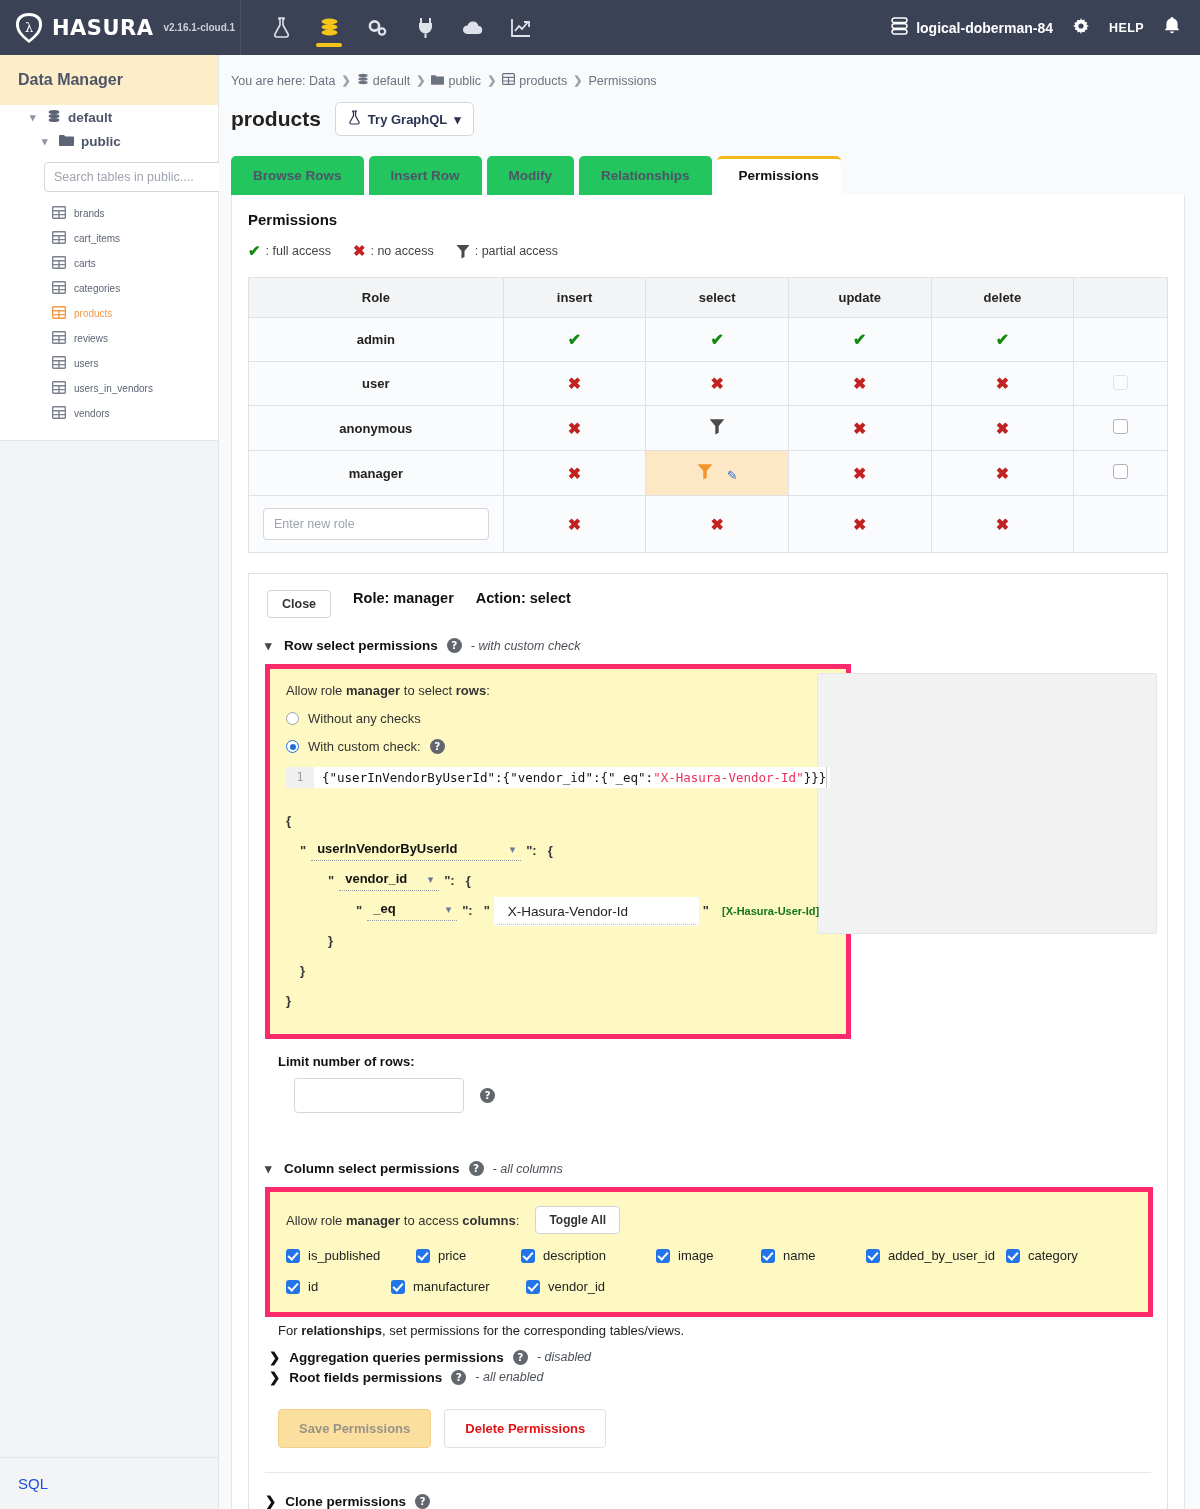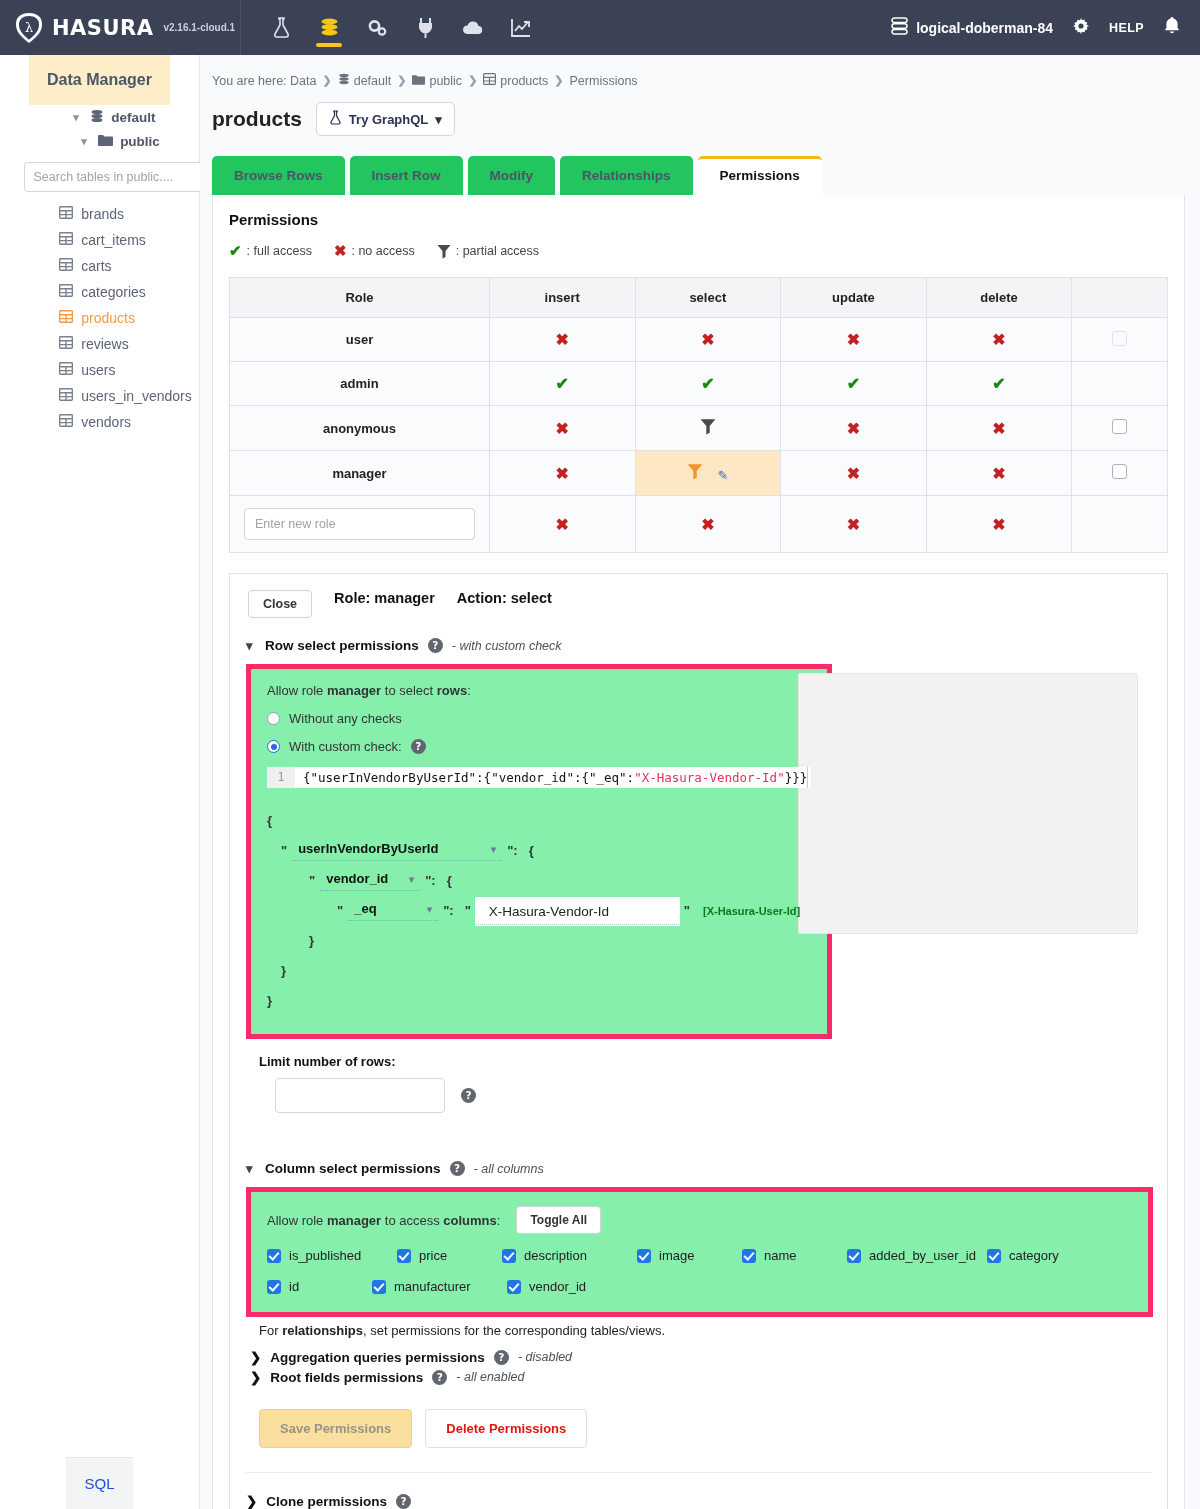--- a/index.html
+++ b/index.html
@@ -25,22 +25,22 @@
              position:relative; cursor:pointer; }
   .navicon.active::after { content:""; position:absolute; bottom:8px; left:11px; right:11px;
              height:4px; background:#f5c518; border-radius:2px; }
   .spacer { flex:1; }
   .topright { display:flex; align-items:center; gap:20px; padding-right:20px; color:#fff; }
   .proj { display:flex; align-items:center; gap:8px; font-weight:bold; font-size:14px; }
   .help { font-weight:bold; font-size:12.5px; letter-spacing:.4px; }
 
   
   .body-wrap { display:flex; height:1454px; }
-  .sidebar { width:200px; background:#fff; border-right:1px solid #e3e5e8; display:flex;
-             flex-direction:column;align-items:center; }
+  .sidebar { width:219px; background:#fff; border-right:1px solid #e3e5e8; display:flex;
+             flex-direction:column; }
   .dm-head { background:#fdeec9; padding:16px 18px; font-size:16px; font-weight:bold; color:#4d5568;}
   .db-row { display:flex; align-items:center; justify-content:space-between;
             padding:13px 14px 8px 18px; }
   .db-title { font-size:14.5px; font-weight:bold; color:#4d5568; display:flex; align-items:center; gap:6px;}
   .ok-dot { width:13px; height:13px; border-radius:50%; background:#11a60a; display:inline-block;
             position:relative; }
   .ok-dot::after{content:"";position:absolute;left:3.5px;top:6px;width:3px;height:1.6px;background:#fff;
             transform:rotate(45deg);}
   .ok-dot::before{content:"";position:absolute;left:5px;top:3.5px;width:1.6px;height:6px;background:#fff;
             transform:rotate(45deg);}
@@ -49,21 +49,21 @@
   .tree-row { display:flex; align-items:center; gap:7px; font-size:13.5px; font-weight:bold;
               color:#4d5568; cursor:pointer; }
   .lvl1 { padding:4px 0 4px 30px; }
   .lvl2 { padding:4px 0 4px 42px; }
   .chev { color:#8e94a3; font-size:11px; width:10px; display:inline-block;}
   .search-box { margin:9px 14px 6px 44px; }
   .search-box input { width:182px; padding:7px 9px; border:1px solid #d3d6db; border-radius:4px;
                       font-size:12.5px; color:#555; font-family:"Liberation Sans", sans-serif;}
   .search-box input::placeholder { color:#9ea3ae; }
   .tbl-item { display:flex; align-items:center; gap:8px; padding:5px 0 5px 52px;
-              font-size:14px; color:#5c6475; cursor:pointer; }
+              font-size:10px; color:#5c6475; cursor:pointer; }
   .tbl-item.sel { color:#f2994a; font-weight:normal; }
   .tbl-list { padding-top:3px; }
   .sidebar-fill { flex:1; border-top:1px solid #e3e5e8; background:#f3f4f6; margin-top:14px;}
   .sql-row { padding:17px 18px; font-size:15px; color:#1d4ed8; border-top:1px solid #e3e5e8;
              background:#f3f4f6; cursor:pointer;}
 
   
   .main { flex:1; background:#f8fafb; padding:0; overflow:hidden; }
   .crumbs { padding:18px 0 0 12px; font-size:12.5px; color:#6b7280; display:flex;
             align-items:center; gap:6px; flex-wrap:wrap;}
@@ -112,21 +112,21 @@
                font-size:12.5px; font-weight:bold; color:#333; cursor:pointer;}
   .ed-role { font-size:14.5px; font-weight:bold; color:#111;}
   .collapse { display:flex; align-items:center; gap:9px; padding:14px 0 0 16px;
               font-size:13.5px; font-weight:bold; color:#111; }
   .collapse .cchev { color:#444; font-size:13px; width:10px;}
   .qmark { width:15px; height:15px; border-radius:50%; background:#62666d; color:#fff;
            font-size:10.5px; line-height:15px; text-align:center; font-weight:bold;
            display:inline-block; font-family:"DejaVu Sans", sans-serif;}
   .note { font-style:italic; font-weight:normal; color:#4b5158; font-size:12.5px;}
 
-  .hlbox { border:5px solid #fa2a6b; margin:11px 0 0 16px; background:#86efac; }
+  .hlbox { border:5px solid #fa2a6b; margin:11px 0 0 16px; background:#fef9c3; }
   .hlbox.cols { margin-right:14px; }
   .checkwrap { position:relative; }
   .gray-right { position:absolute; left:568px; top:9px; width:340px; height:261px;
                 background:#f2f2f2; border:1px solid #e6e6e6; border-radius:2px; z-index:0;}
   .hlinner { padding:14px 16px 18px 16px; position:relative; z-index:1;}
   .allow-line { font-size:13px; color:#333; }
   .radio-row { display:flex; align-items:center; gap:9px; margin-top:13px; font-size:13px;}
   .radio { width:13px; height:13px; border-radius:50%; border:1.5px solid #9aa0ab; background:#fff;
            display:inline-block; position:relative;}
   .radio.on { border-color:#1e6fd9; }
@@ -452,34 +452,34 @@
               <th style="width: 250px;">Role</th>
               <th style="width: 140px;">insert</th>
               <th style="width: 140px;">select</th>
               <th style="width: 140px;">update</th>
               <th style="width: 140px;">delete</th>
               <th style="width: 92px;"></th>
             </tr>
           </thead>
         <tbody id="perm-body">
             <tr>
-              <td class="role">user</td>
-              <td class=""><span style="color:#c22222;font-weight:bold;font-size:16px;">✖</span></td>
-              <td class=""><span style="color:#c22222;font-weight:bold;font-size:16px;">✖</span></td>
-              <td class=""><span style="color:#c22222;font-weight:bold;font-size:16px;">✖</span></td>
-              <td class=""><span style="color:#c22222;font-weight:bold;font-size:16px;">✖</span></td>
-              <td><span class="cbx dim"></span></td>
-            </tr>
-            <tr>
               <td class="role">admin</td>
               <td class=""><span style="color:#148a12;font-weight:bold;font-size:16px;">✔</span></td>
               <td class=""><span style="color:#148a12;font-weight:bold;font-size:16px;">✔</span></td>
               <td class=""><span style="color:#148a12;font-weight:bold;font-size:16px;">✔</span></td>
               <td class=""><span style="color:#148a12;font-weight:bold;font-size:16px;">✔</span></td>
               <td></td>
+            </tr>
+            <tr>
+              <td class="role">user</td>
+              <td class=""><span style="color:#c22222;font-weight:bold;font-size:16px;">✖</span></td>
+              <td class=""><span style="color:#c22222;font-weight:bold;font-size:16px;">✖</span></td>
+              <td class=""><span style="color:#c22222;font-weight:bold;font-size:16px;">✖</span></td>
+              <td class=""><span style="color:#c22222;font-weight:bold;font-size:16px;">✖</span></td>
+              <td><span class="cbx dim"></span></td>
             </tr>
             <tr>
               <td class="role">anonymous</td>
               <td class=""><span style="color:#c22222;font-weight:bold;font-size:16px;">✖</span></td>
               <td class=""><span><svg width="16" height="17" viewBox="0 0 14 15">
                     <path d="M0.5 1h13l-5 6v6l-3 1.5V7z" fill="#4a4a4a"></path>
                   </svg></span></td>
               <td class=""><span style="color:#c22222;font-weight:bold;font-size:16px;">✖</span></td>
               <td class=""><span style="color:#c22222;font-weight:bold;font-size:16px;">✖</span></td>
               <td><span class="cbx"></span></td>

